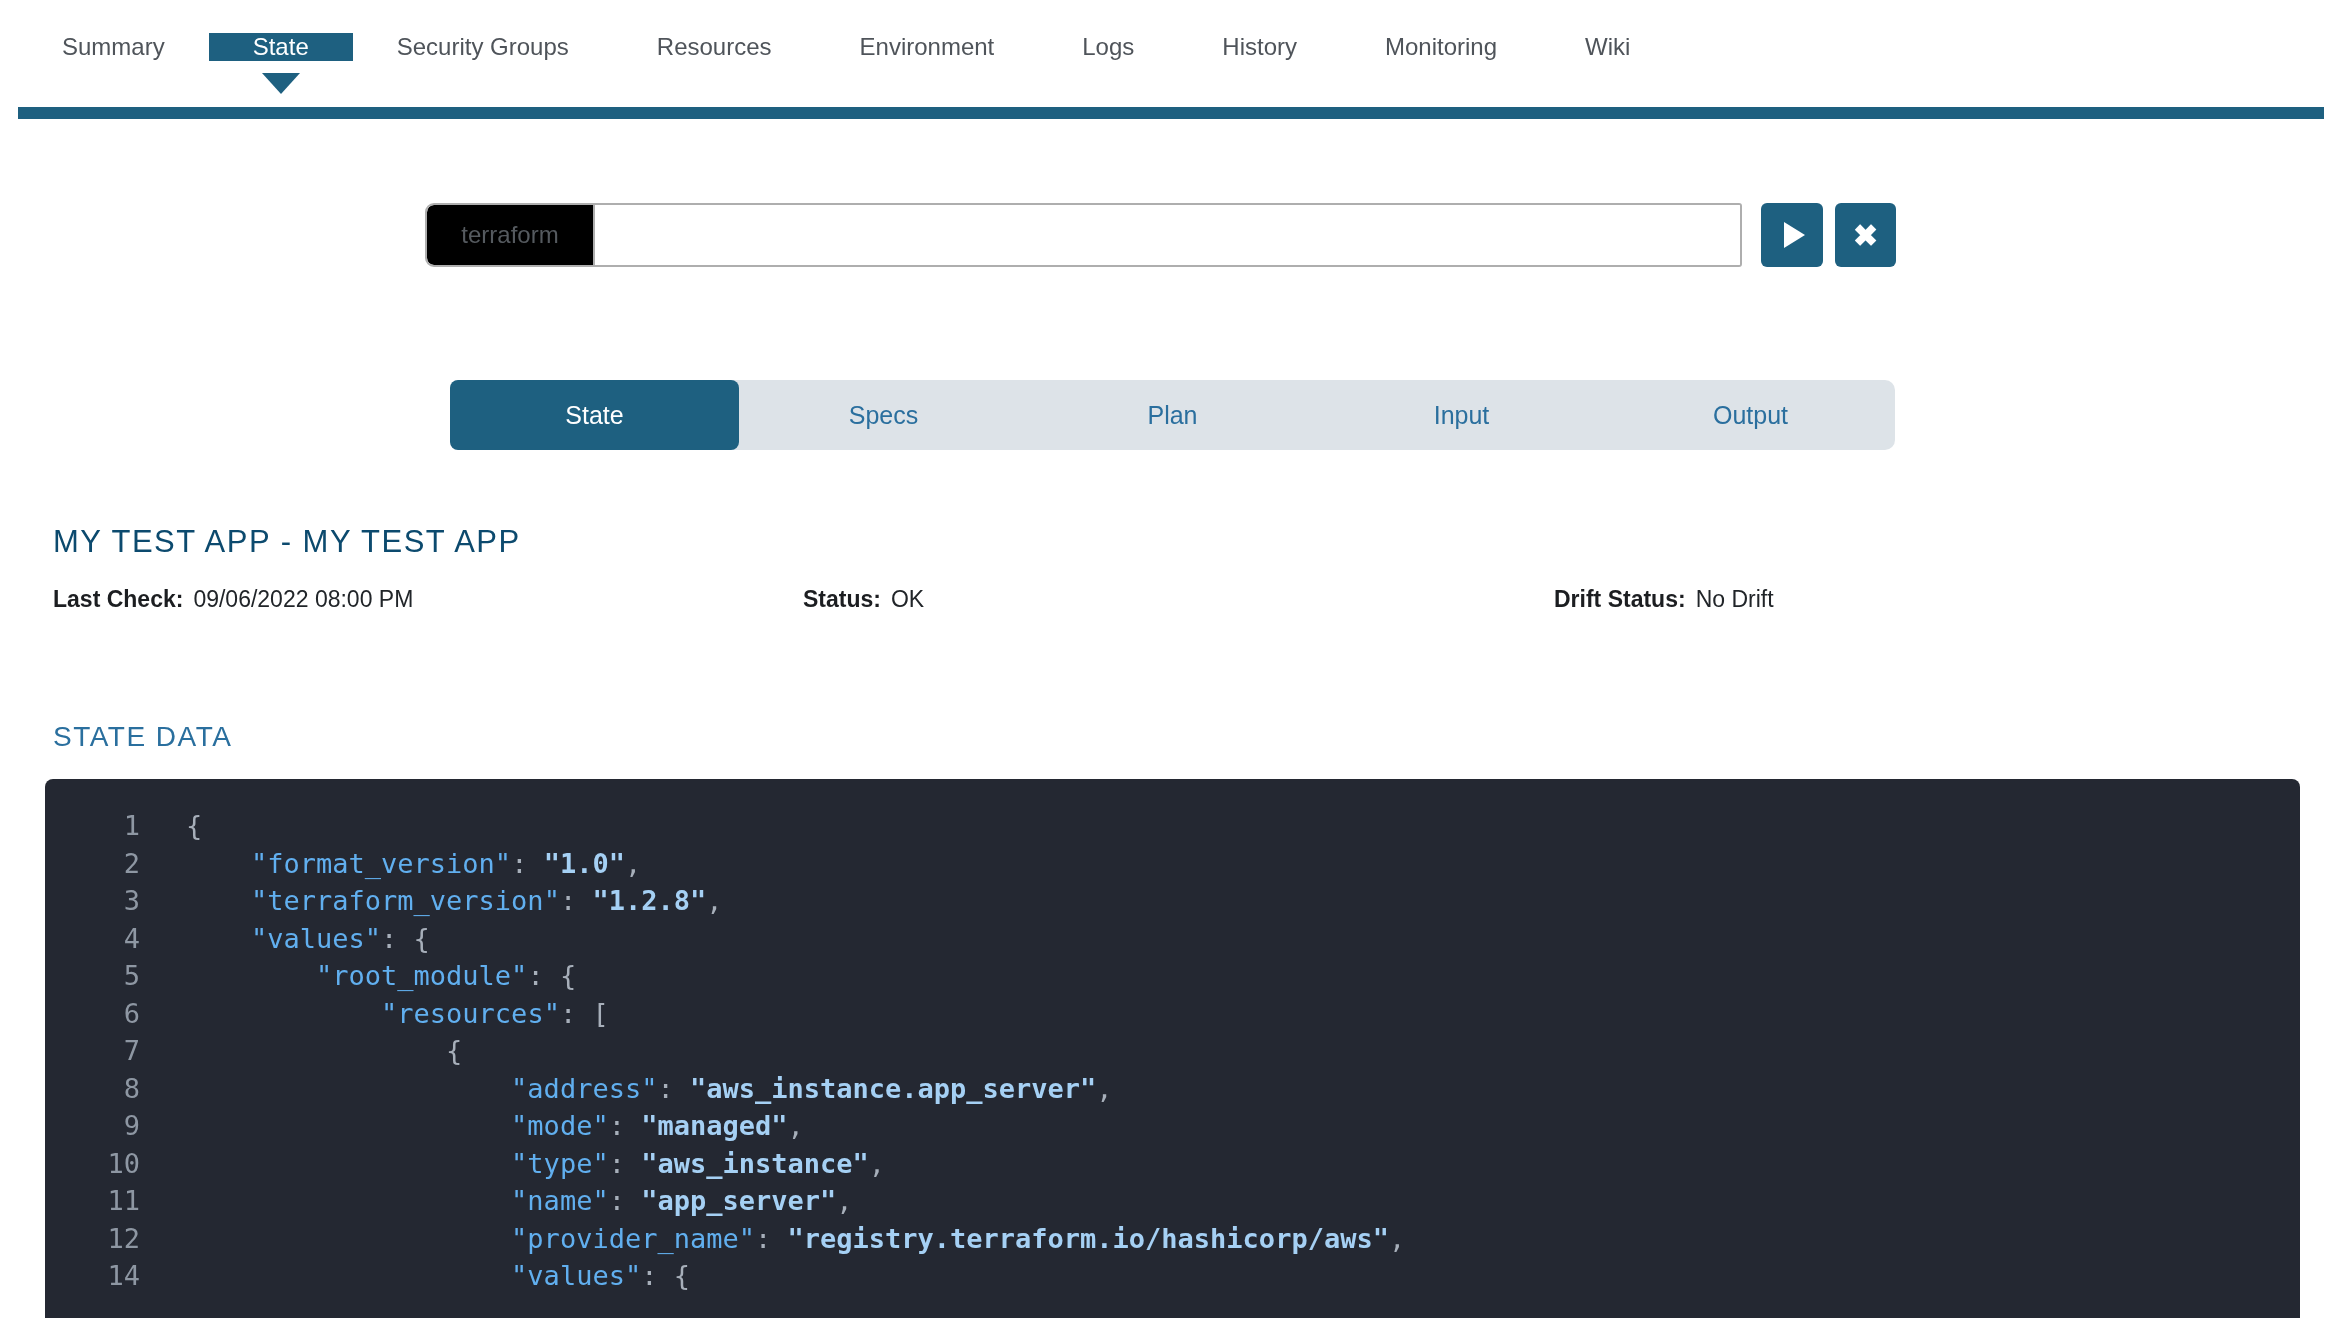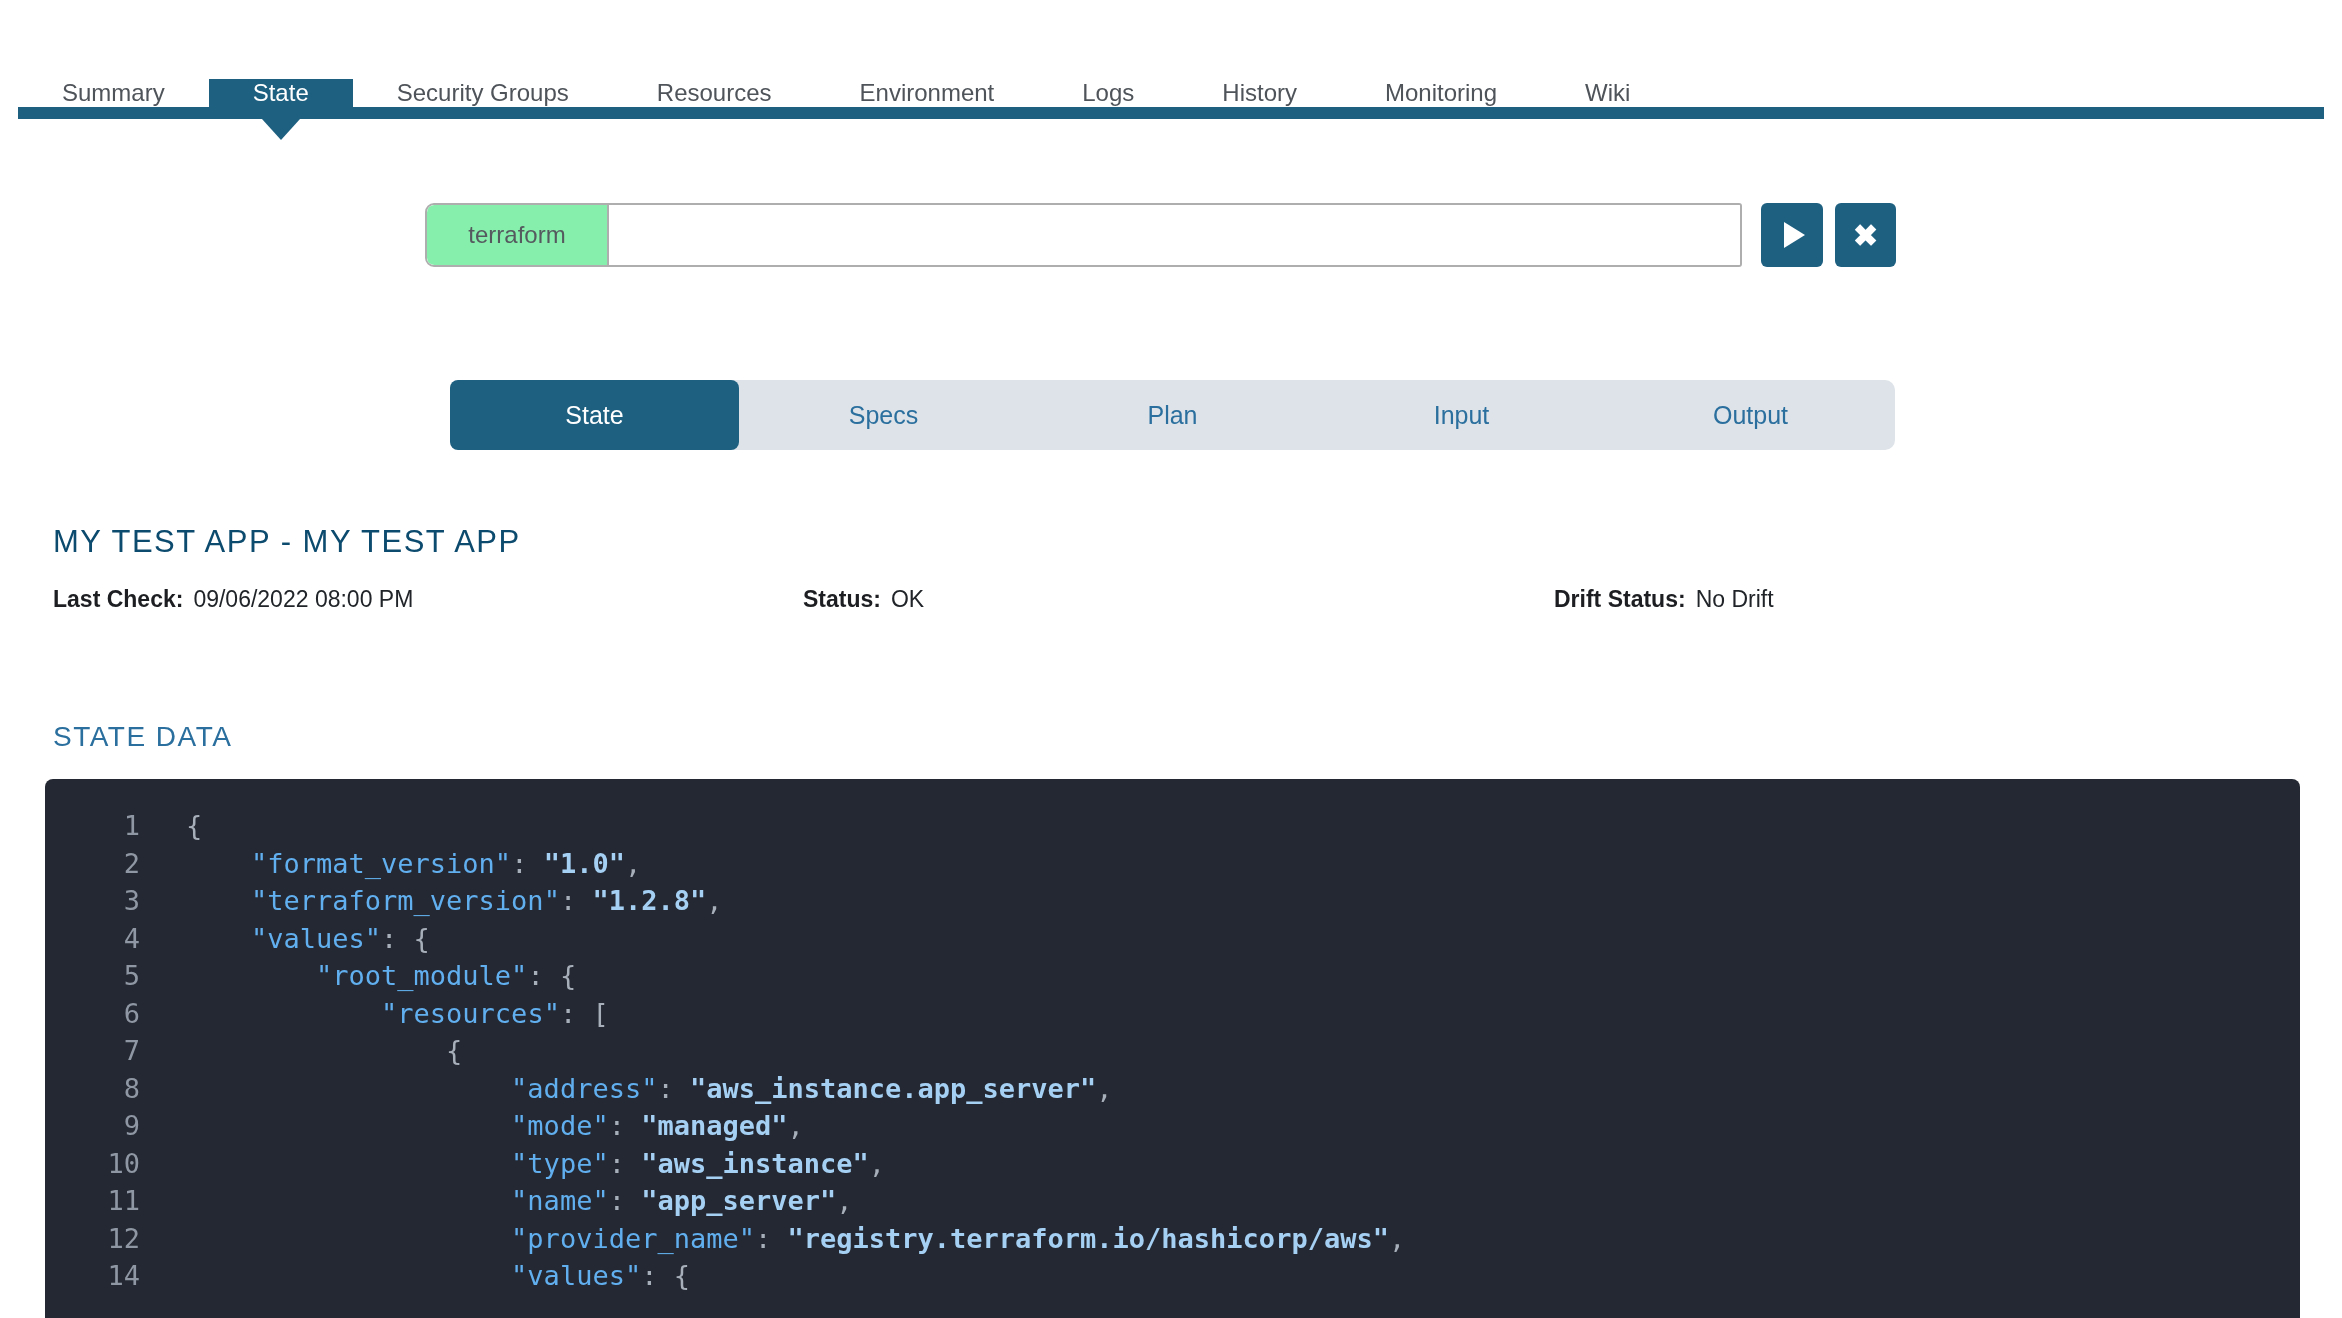--- a/index.html
+++ b/index.html
@@ -7,21 +7,21 @@
   body {
     font-family: "Liberation Sans", sans-serif;
     background: #ffffff;
     overflow: hidden;
     color: #212529;
   }
   :root { }
 
   
   .tabbar { position: relative; padding-top: 33px; }
-  .tabs { display: flex; align-items: flex-end; height: 74px; padding-left: 18px; }
+  .tabs { display: flex; align-items: flex-start; height: 74px; padding-left: 18px; }
   .tab {
     display: flex; align-items: center;
     padding: 0 44px;
     font-size: 24px;
     color: #4f545a;
     cursor: pointer;
     white-space: nowrap;
   }
   .tab.active {
     background: #1e6080;
@@ -44,22 +44,22 @@
   
   .cmd-row { display: flex; align-items: stretch; margin: 84px 0 0 425px; height: 64px; }
   .input-group {
     display: flex; align-items: stretch;
     border: 2px solid #aeaeae;
     border-radius: 9px 3px 3px 9px;
     overflow: hidden;
     width: 1317px;
   }
   .input-addon {
-    width: 180px;
-    background: #86efac;
+    width: 166px;
+    background: #000000;
     color: #555a5f;
     font-size: 24px;
     display: flex; align-items: center; justify-content: center;
     border-radius: 7px 0 0 7px;
   }
   .cmd-input {
     flex: 1;
     border: none;
     border-left: 2px solid #aeaeae;
     outline: none;

